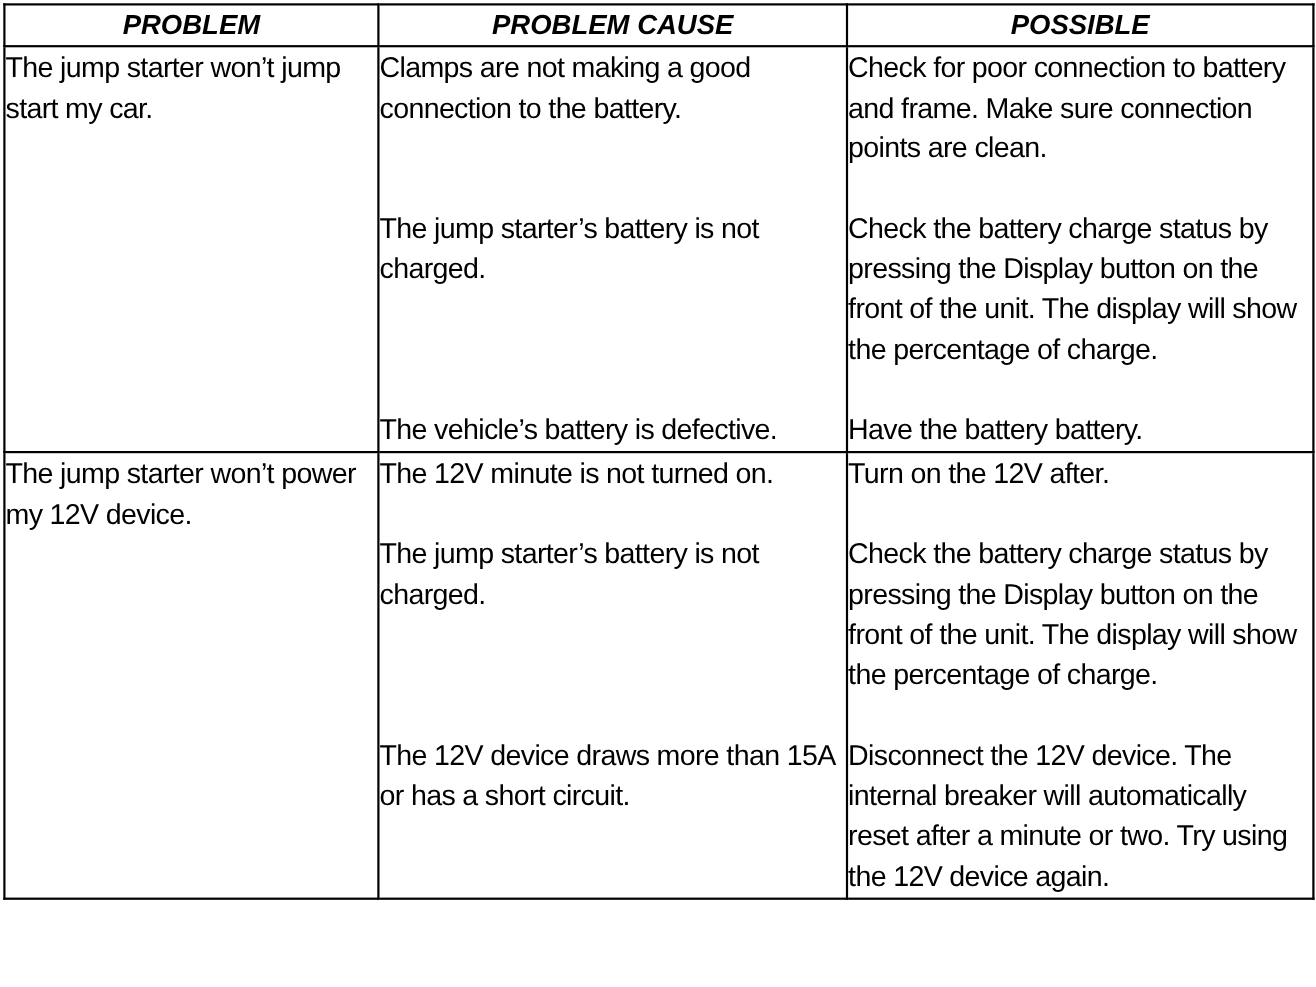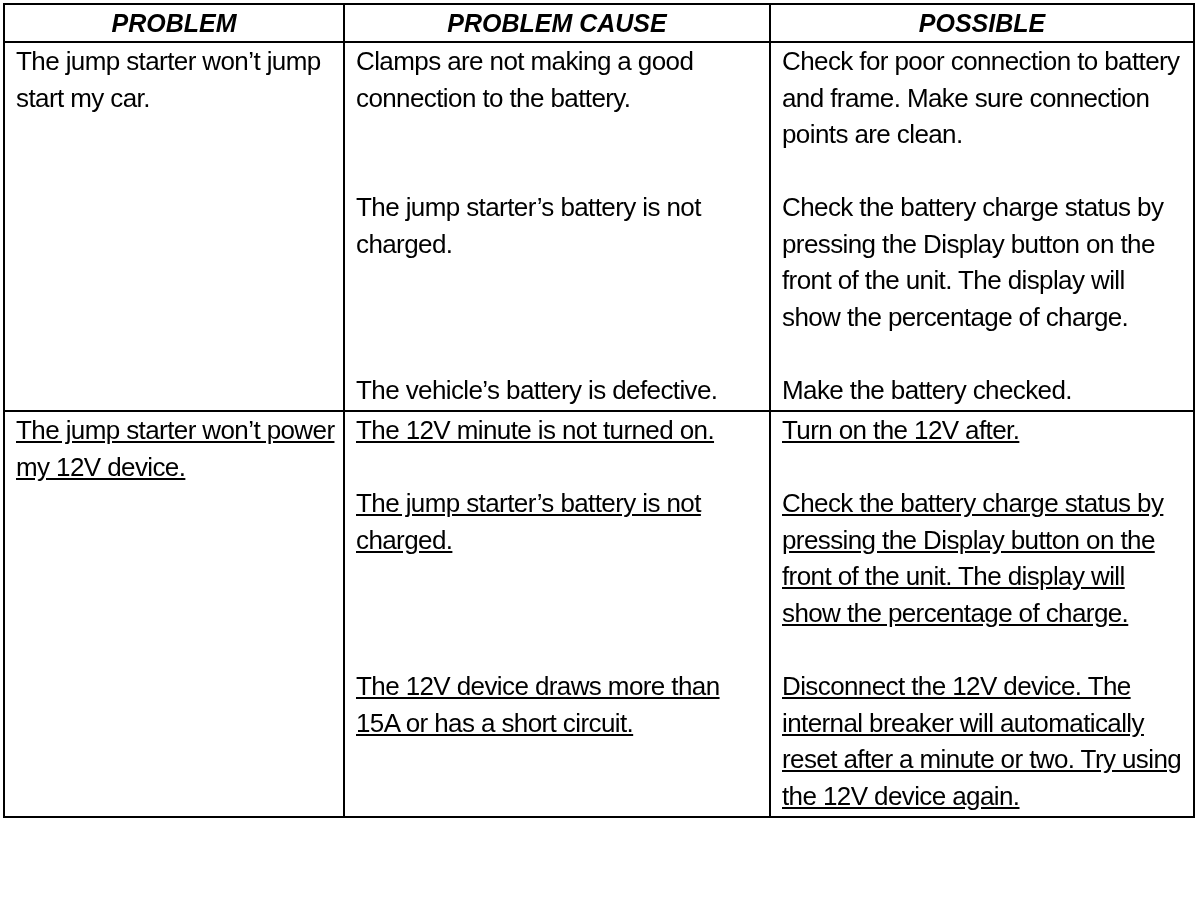--- a/index.html
+++ b/index.html
@@ -13,21 +13,21 @@
   table.trouble {
     border-collapse: collapse;
     position: absolute;
     left: 3px; top: 3px;
     width: 1190px;
     table-layout: fixed;
   }
   table.trouble th, table.trouble td {
     border: 2px solid #000;
     vertical-align: top;
-    padding: 0 6px 0 11px;
+    padding: 0 6px 0 0;
     transform-origin: left;
   }
   table.trouble th {
     font-weight: bold;
     text-align: center;
     height: 36px;
     line-height: 36px;
     font-size: 25px;
     padding: 0;
     font-style: italic;
@@ -61,25 +61,25 @@
           <span class="cell-text">The jump starter won’t jump start my car.</span>
         </td>
         <td>
           <span class="cell-text" style="height:146px;">Clamps are not making a good connection to the battery.</span>
           <span class="cell-text" style="height:183px;">The jump starter’s battery is not charged.</span>
           <span class="cell-text">The vehicle’s battery is defective.</span>
         </td>
         <td>
           <span class="cell-text" style="height:146px;">Check for poor connection to battery and frame. Make sure connection points are clean.</span>
           <span class="cell-text" style="height:183px;">Check the battery charge status by pressing the Display button on the front of the unit. The display will show the percentage of charge.</span>
-          <span class="cell-text">Make the battery checked.</span>
+          <span class="cell-text">Have the battery battery.</span>
         </td>
       </tr>
 
-      <tr style="height:406px;text-decoration:underline;">
+      <tr style="height:406px;">
         <td>
           <span class="cell-text">The jump starter won’t power my 12V device.</span>
         </td>
         <td>
           <span class="cell-text" style="height:73px;">The 12V minute is not turned on.</span>
           <span class="cell-text" style="height:183px;">The jump starter’s battery is not charged.</span>
           <span class="cell-text">The 12V device draws more than 15A or has a short circuit.</span>
         </td>
         <td>
           <span class="cell-text" style="height:73px;">Turn on the 12V after.</span>

